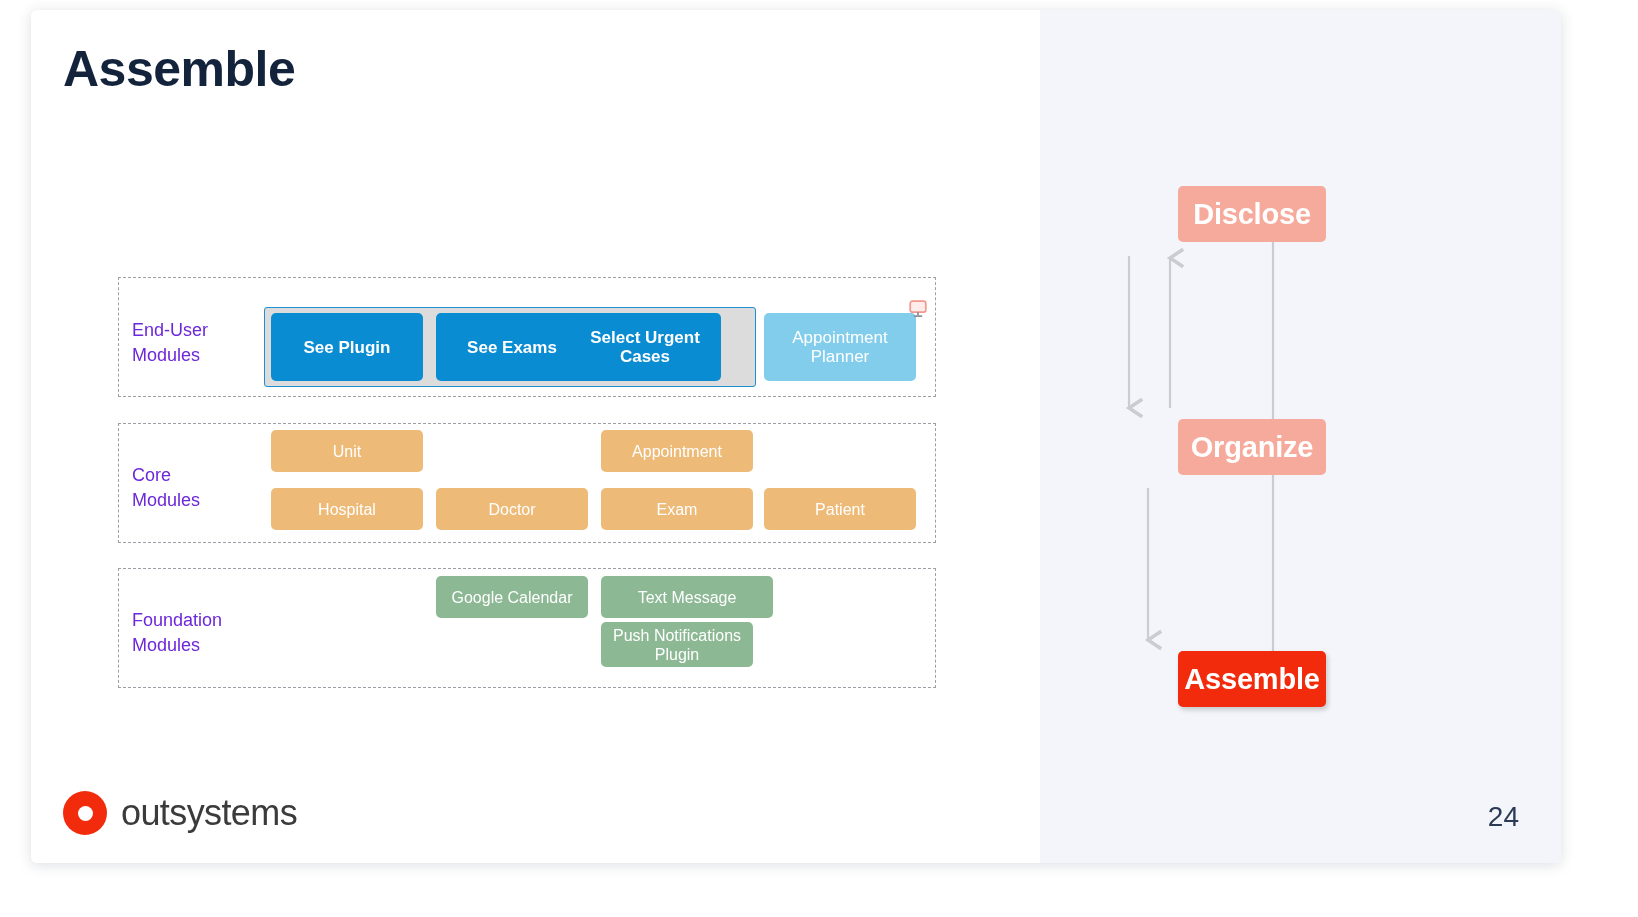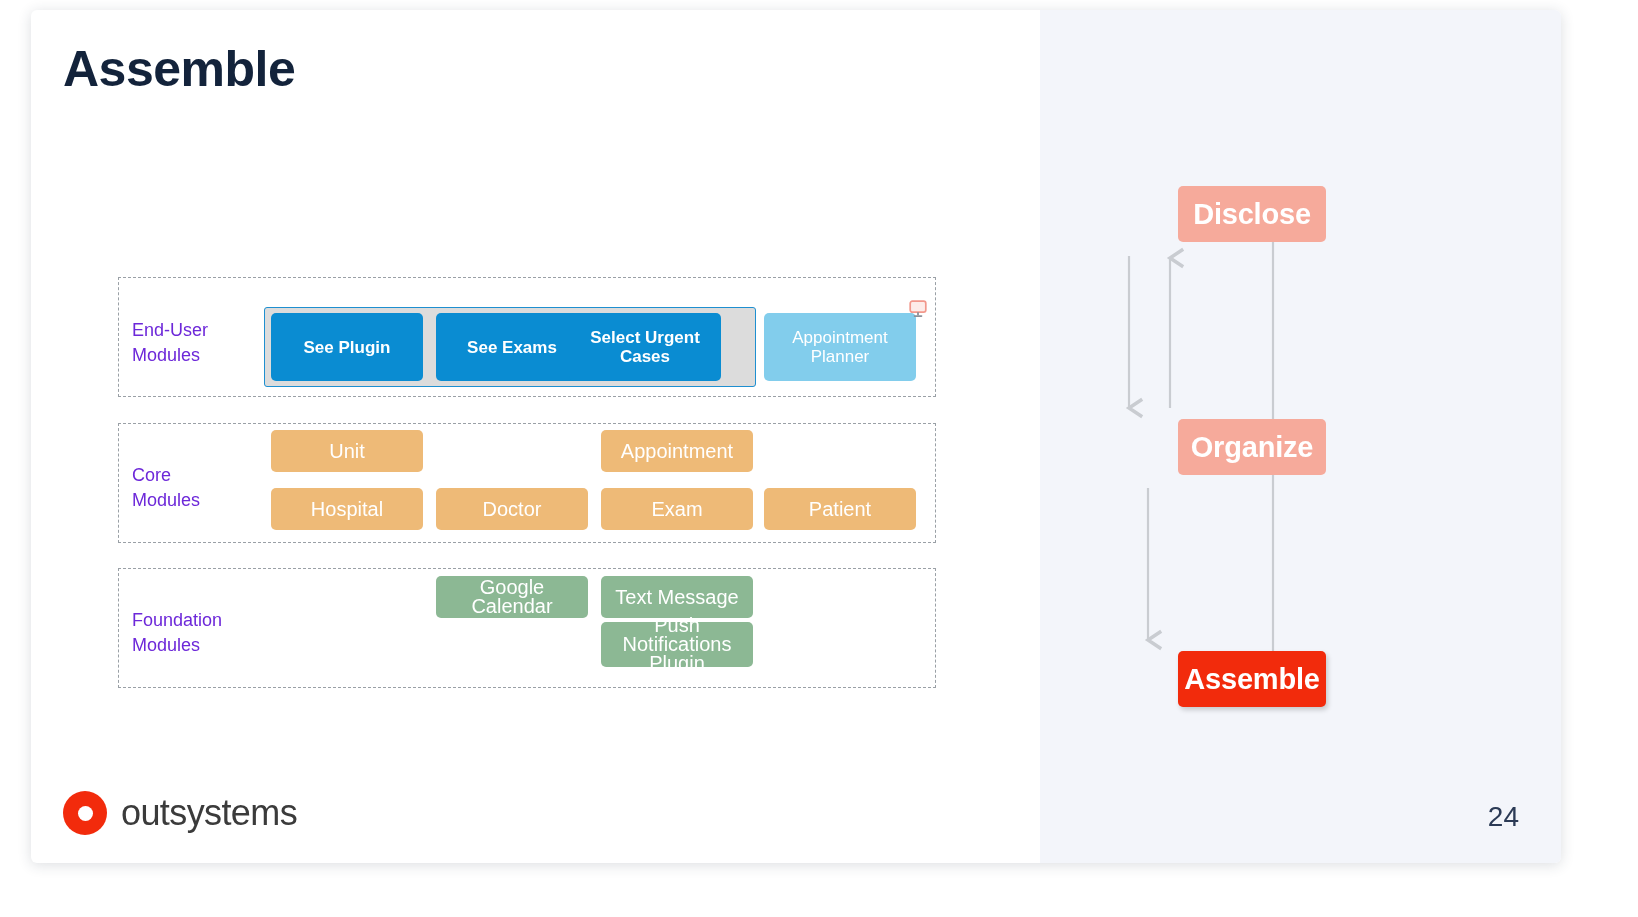--- a/index.html
+++ b/index.html
@@ -69,21 +69,21 @@
   
   .chip {
     position: absolute;
     box-sizing: border-box;
     border-radius: 5px;
     display: flex;
     align-items: center;
     justify-content: center;
     text-align: center;
     color: #ffffff;
-    font-size: 20px;
+    font-size: 16px;
     line-height: 19px;
     padding: 0 6px;
   }
   .chip.enduser      { background: #0a8cd2; font-weight: bold; font-size: 17px; }
   .chip.enduser-soft { background: #82cdec; font-weight: normal; font-size: 17px; }
   .chip.core         { background: #eeba77; }
   .chip.foundation   { background: #8cb894; }
 
   
   .selection {
@@ -277,21 +277,21 @@
 
     <div class="band-label" style="left:101px; top:598px; width:160px;">
       <div>Foundation</div>
       <div>Modules</div>
     </div>
 
     <div class="chip foundation" style="left:405px; top:566px; width:152px; height:42px;">
       <span>Google Calendar</span>
     </div>
 
-    <div class="chip foundation" style="left:570px; top:566px; width:152px; height:42px;">
+    <div class="chip foundation" style="left:570px; top:566px; width:172px; height:42px;">
       <span>Text Message</span>
     </div>
 
     <div class="chip foundation" style="left:570px; top:612px; width:152px; height:45px;">
       <span>Push Notifications Plugin</span>
     </div>
 
     <div class="logo-wrap">
       <div class="logo-mark">
           <i></i>

